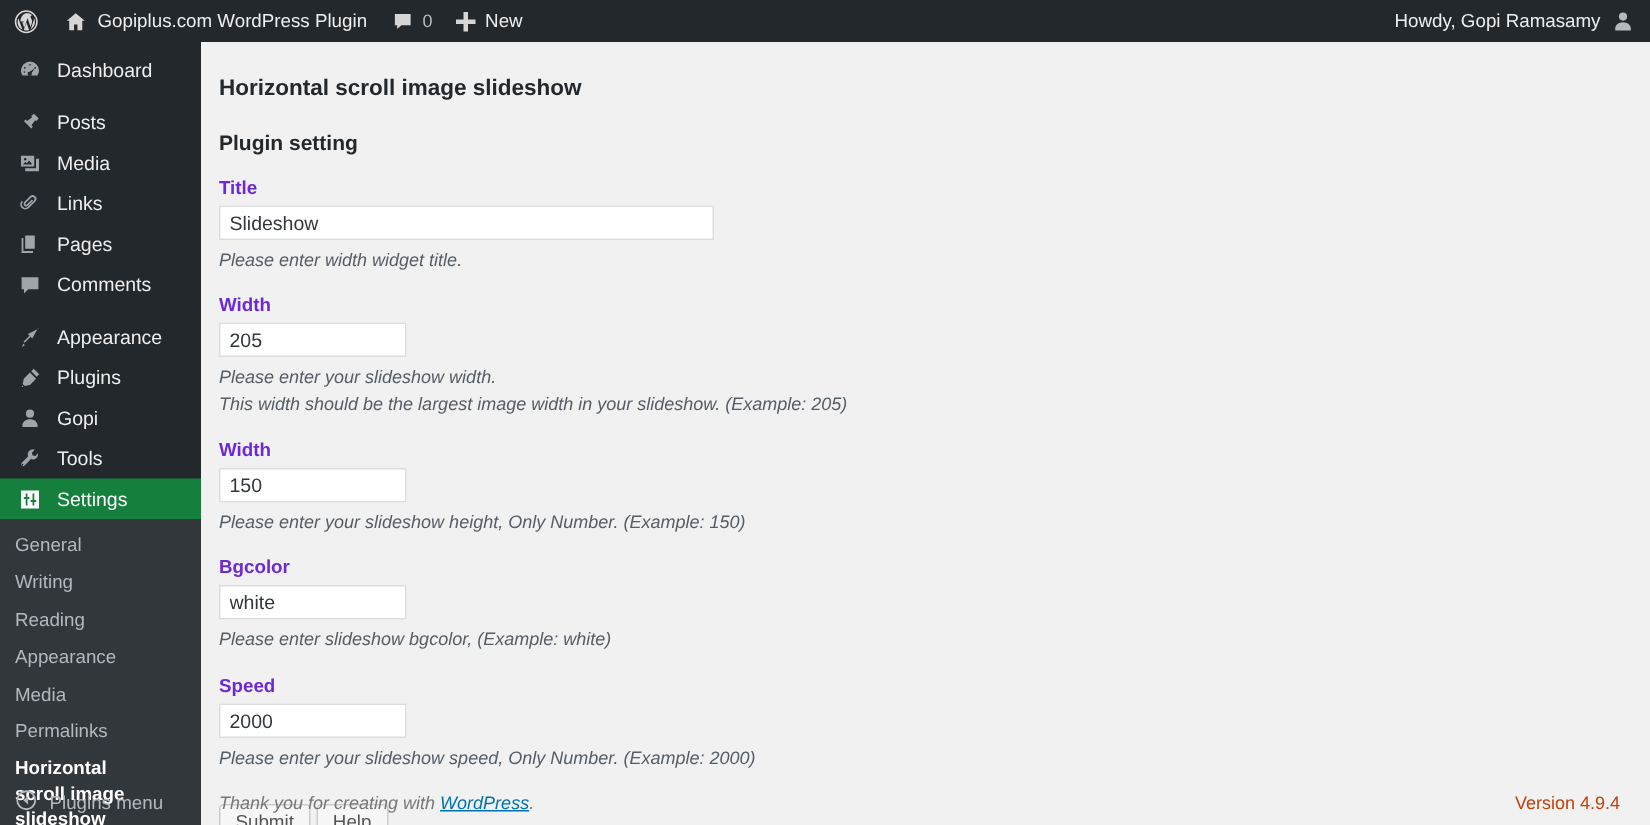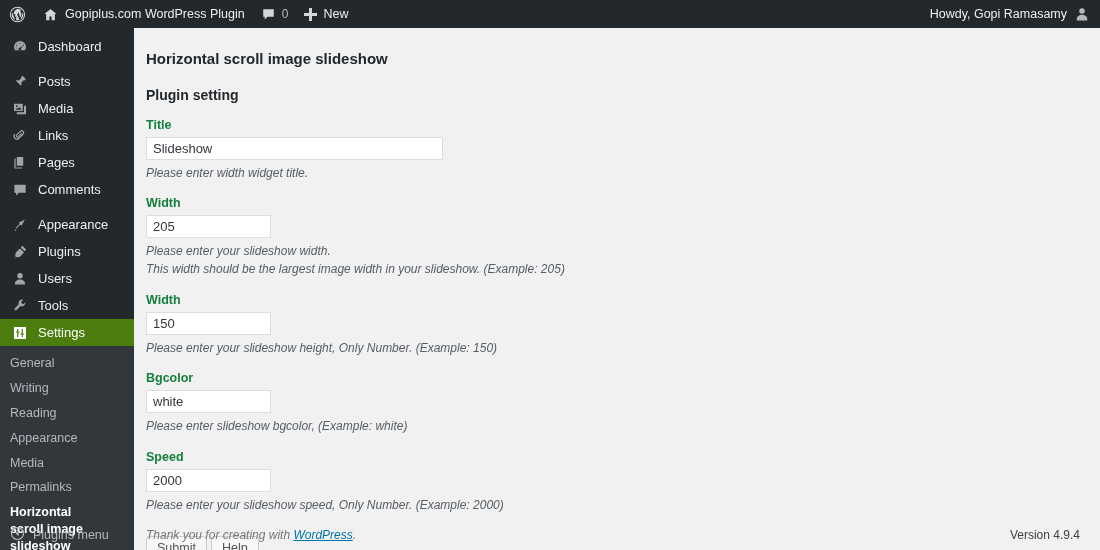--- a/index.html
+++ b/index.html
@@ -68,21 +68,21 @@
     cursor: pointer;
   }
   .menu-item .mi-icon {
     width: 20px; height: 18px;
     display: flex; align-items: center; justify-content: center;
     margin-right: 8px; flex: 0 0 20px;
   }
   .menu-item .mi-icon svg { display: block; fill: #a0a5aa; }
   .menu-item .mi-label { line-height: 1; }
   .menu-item.current {
-    background: #4d7c0f;
+    background: #15803d;
     color: #fff;
     font-weight: normal;
   }
   .menu-item.current .mi-icon svg { fill: #fff; }
   .menu-item.current:after {
     content: "";
     position: absolute;
     right: -8px; top: 50%;
     margin-top: -8px;
     border-top: 8px solid transparent;
@@ -122,37 +122,37 @@
   h1.page-title {
     font-size: 15px; font-weight: bold; color: #23282d;
     margin: 11px 0 0 0; line-height: 1.3;
   }
   h2.section-title {
     font-size: 14px; font-weight: bold; color: #23282d;
     margin: 17px 0 0 0; line-height: 1.3;
   }
   .field-block { margin-top: 14px; }
   .field-label {
-    font-size: 12.5px; color: #15803d; font-weight: bold;
+    font-size: 12.5px; color: #6d28d9; font-weight: bold;
     display: block; margin-bottom: 4px; line-height: 1.2;
   }
   input.text-input {
     display: block;
     height: 23px;
     border: 1px solid #dddddd;
     background: #ffffff;
     color: #32373c;
     font-family: "Liberation Sans", sans-serif;
     font-size: 13px;
     padding: 0 6px;
     border-radius: 0;
     outline: none;
     box-shadow: none;
   }
-  input.w-wide { width: 297px; }
+  input.w-wide { width: 330px; }
   input.w-narrow { width: 125px; }
   .hint {
     font-size: 12px; font-style: italic; color: #555d66;
     margin-top: 5px; line-height: 1.45;
   }
   .hint.tight { margin-top: 1px; }
 
   .btn-row { margin-top: 22px; display: flex; gap: 4px; }
   button.wp-btn {
     font-family: "Liberation Sans", sans-serif;
@@ -170,21 +170,21 @@
   
   #wpfooter {
     position: absolute; bottom: 0; left: 130px;
     width: 970px; height: 30px;
     display: flex; align-items: center;
     padding: 0 20px 0 16px;
     font-size: 12px; color: #777777; font-style: italic;
   }
   #wpfooter .spacer { flex: 1 1 auto; }
   #wpfooter a { color: #0073aa; text-decoration: underline; }
-  #wpfooter .version { font-style: normal; color: #404040; margin-left: 11px; }
+  #wpfooter .version { font-style: normal; color: #c2410c; margin-left: 11px; }
 </style>
 </head>
 <body>
 
 <div id="adminbar">
 
   <div class="ab-item logo">
     <span class="ab-icon">
       <svg width="17" height="17" viewBox="0 0 20 20">
         <path fill="#d6d6d6" d="M10 1a9 9 0 1 0 0 18 9 9 0 0 0 0-18zm0 1.2a7.8 7.8 0 1 1 0 15.6 7.8 7.8 0 0 1 0-15.6zM3.2 10c0-.95.2-1.85.57-2.66l3.25 8.9A6.82 6.82 0 0 1 3.2 10zm6.8 6.8c-.67 0-1.31-.1-1.92-.28l2.04-5.93 2.09 5.73c.1.03.03.06.05.08a6.8 6.8 0 0 1-2.26.4zm.94-9.99c.41-.2.78-.07.78-.07.37.02.33.56-.04.58 0 0-.37.05-.78.07l-2.49 7.4-1.49-4.44.91-.05c.41-.02.37-.56 0-.58 0 0-1.12.09-1.84.09-.13 0-.29 0-.45-.01A6.8 6.8 0 0 1 10 3.2c1.78 0 3.4.68 4.62 1.79-.03 0-.06-.01-.09-.01-.67 0-1.15.59-1.15 1.22 0 .56.33 1.04.67 1.6.26.46.56 1.04.56 1.89 0 .59-.22 1.27-.52 2.22l-.69 2.29-2.46-7.39zm2.49 9.25 2.09-6.04c.39-.98.52-1.76.52-2.45 0-.25-.02-.49-.05-.7a6.78 6.78 0 0 1-2.56 9.19z"></path>
@@ -308,21 +308,21 @@
     <span class="mi-label">Plugins</span>
   </div>
 
   <div class="menu-item">
     <span class="mi-icon">
       <svg width="16" height="16" viewBox="0 0 20 20">
           <circle cx="10" cy="6" r="3.4"></circle>
           <path d="M10 10.6c-3.5 0-6.3 2.2-6.3 5v1.4h12.6v-1.4c0-2.8-2.8-5-6.3-5z"></path>
         </svg>
     </span>
-    <span class="mi-label">Users</span>
+    <span class="mi-label">Gopi</span>
   </div>
 
   <div class="menu-item">
     <span class="mi-icon">
       <svg width="16" height="16" viewBox="0 0 20 20">
           <path d="M16.3 4.6a4.2 4.2 0 0 1-5.5 5.5l-5.3 5.3a1.6 1.6 0 1 1-2.3-2.3l5.3-5.3a4.2 4.2 0 0 1 5.5-5.5l-2.4 2.4.6 2.3 2.3.6 2.4-2.4zM4.3 14.3a.7.7 0 1 0-1 1 .7.7 0 0 0 1-1z"></path>
         </svg>
     </span>
     <span class="mi-label">Tools</span>
   </div>

